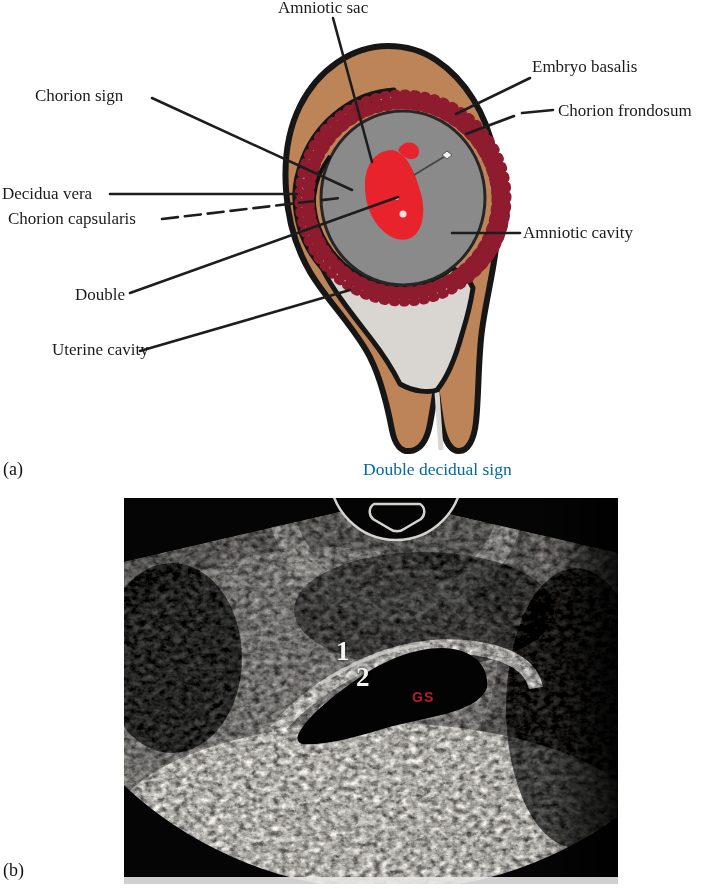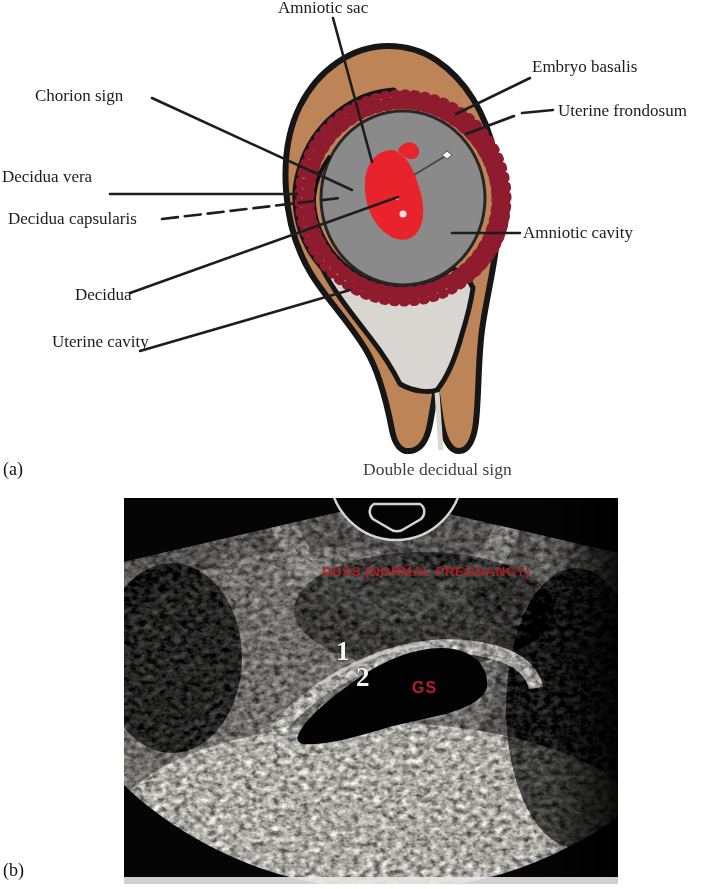--- a/index.html
+++ b/index.html
@@ -1,35 +1,35 @@
 <!DOCTYPE html>
 <html style="--uterine-wall-brown: #bd8557; --uterine-cavity-gray: #d9d5d0; --chorionic-cavity-gray: #8a8a8a; --decidua-speckle-red: #8e1b2e; --embryo-red: #e8232c; --annotation-red: #b42025; --outline-black: #161616;"><head>
 <meta charset="utf-8">
 <style>
   html,body{margin:0;padding:0;background:#fff;}
   #figure{position:relative;width:702px;height:889px;background:#fff;overflow:hidden;
           font-family:"Liberation Serif", serif;color:#1b1b1b;}
   .lbl{position:absolute;font-size:17px;line-height:18px;white-space:nowrap;color:#1b1b1b;}
   .panel-letter{position:absolute;font-size:18px;color:#111;}
-  .caption{position:absolute;font-size:17.5px;color:#404040;}
+  .caption{position:absolute;font-size:17.5px;color:#0369a1;}
   svg{position:absolute;left:0;top:0;}
   .wall{fill:var(--uterine-wall-brown,#bd8557);stroke:var(--outline-black,#161616);stroke-width:6;stroke-linejoin:round;}
   .cavity{fill:var(--uterine-cavity-gray,#d9d5d0);stroke:var(--outline-black,#161616);stroke-width:5;stroke-linejoin:round;}
   .sac{fill:var(--chorionic-cavity-gray,#8a8a8a);stroke:#262626;stroke-width:3;}
   .speck{fill:none;stroke:var(--decidua-speckle-red,#8e1b2e);stroke-linecap:round;}
   .embryo{fill:var(--embryo-red,#e8232c);}
   .lead{stroke:#1d1d1d;stroke-width:2.6;stroke-linecap:round;fill:none;}
   
   #usframe{position:absolute;left:124px;top:498px;width:494px;height:386px;background:#050505;overflow:hidden;}
   .us-text{position:absolute;font-family:"Liberation Sans",sans-serif;font-weight:bold;}
   #ddss{left:170px;top:66px;width:264px;text-align:center;font-size:13.5px;letter-spacing:.4px;
         color:var(--annotation-red,#b42025);opacity:.92;}
   .marker{position:absolute;font-family:"Liberation Serif",serif;font-weight:bold;color:#f4f4f2;
           font-size:27px;text-shadow:0 0 3px rgba(0,0,0,.8);}
-  #gs{left:288px;top:181px;font-size:16px;color:var(--annotation-red,#b42025);letter-spacing:1px;}
+  #gs{left:288px;top:191px;font-size:14px;color:var(--annotation-red,#b42025);letter-spacing:1px;}
 </style>
 </head>
 <body>
 
 <div id="figure">
 
   <svg width="720" height="490" viewBox="0 0 720 490">
 
     <path class="wall" d="
       M 388,46
@@ -99,25 +99,25 @@
       <path class="lead" d="M 162,219 L 340,198" stroke-dasharray="16 7"></path>
       <path class="lead" d="M 130,293 L 398,197"></path>
       <path class="lead" d="M 140,351 L 350,290"></path>
       <path class="lead" d="M 520,233 L 452,233"></path>
     </g>
   </svg>
 
   <div class="lbl" style="left:278px;top:-1px">Amniotic sac</div>
   <div class="lbl" style="left:35px;top:87px">Chorion sign</div>
   <div class="lbl" style="left:532px;top:58px">Embryo basalis</div>
-  <div class="lbl" style="left:558px;top:102px">Uterine frondosum</div>
-  <div class="lbl" style="left:2px;top:168px">Decidua vera</div>
-  <div class="lbl" style="left:8px;top:210px">Decidua capsularis</div>
-  <div class="lbl" style="left:75px;top:286px">Decidua</div>
-  <div class="lbl" style="left:52px;top:333px">Uterine cavity</div>
+  <div class="lbl" style="left:558px;top:102px">Chorion frondosum</div>
+  <div class="lbl" style="left:2px;top:185px">Decidua vera</div>
+  <div class="lbl" style="left:8px;top:210px">Chorion capsularis</div>
+  <div class="lbl" style="left:75px;top:286px">Double</div>
+  <div class="lbl" style="left:52px;top:341px">Uterine cavity</div>
   <div class="lbl" style="left:523px;top:224px">Amniotic cavity</div>
   <div class="panel-letter" style="left:3px;top:459px">(a)</div>
   <div class="caption" style="left:363px;top:459px">Double decidual sign</div>
 
   <div id="usframe">
     <svg width="494" height="386" viewBox="0 0 494 386">
       <defs>
         <clipPath id="fanclip">
             <path d="M 266,2 L -114,90 A 390 390 0 0 0 646,90 Z"></path>
           </clipPath>
@@ -160,20 +160,19 @@
 
       <g>
         <circle cx="272" cy="-24" r="66" fill="#040404" stroke="#d6d4d0" stroke-width="2.5"></circle>
         <path d="M 250,6 L 296,6 C 301,9 302,16 297,21 L 280,31 C 276,34 270,34 266,31
                  L 249,21 C 244,16 245,9 250,6 Z" fill="#040404" stroke="#d6d4d0" stroke-width="2.5"></path>
       </g>
 
       <rect x="0" y="379" width="494" height="7" fill="#e9e7e4" opacity=".9"></rect>
     </svg>
 
-    <div id="ddss" class="us-text">DDSS (NORMAL PREGNANCY)</div>
     <div class="marker" style="left:212px;top:138px">1</div>
     <div class="marker" style="left:232px;top:164px">2</div>
     <div id="gs" class="us-text">GS</div>
   </div>
 
   <div class="panel-letter" style="left:3px;top:860px">(b)</div>
 </div>
 
 </body></html>

